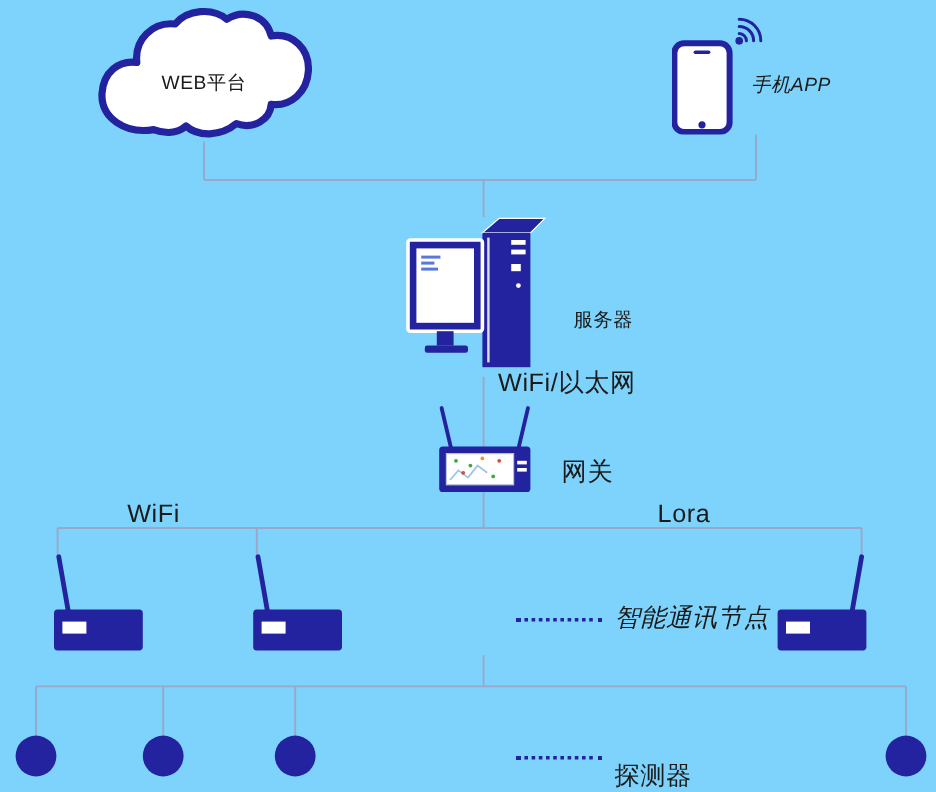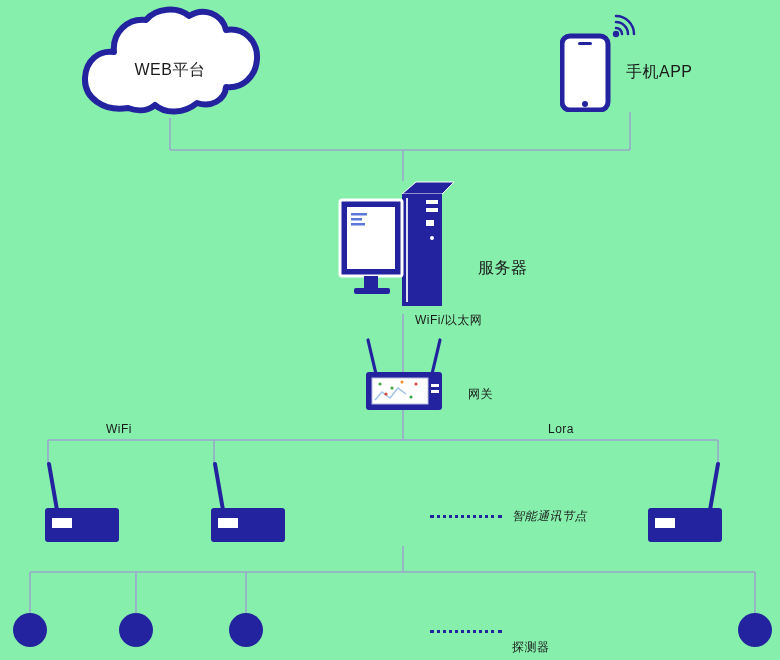--- a/index.html
+++ b/index.html
@@ -2,27 +2,27 @@
 <html style="--primary: #23239f; --connector: #9aa7cb; --text: #1a1a1a;"><head>
 <meta charset="utf-8">
 <style>
   :root{
     --primary:#23239f;
     --connector:#9aa7cb;
     --text:#1a1a1a;
   }
   html,body{margin:0;padding:0;background:#fff;}
   .canvas{
-    position:relative;width:780px;height:660px;background:#86efac;overflow:hidden;
+    position:relative;width:780px;height:660px;background:#7dd3fc;overflow:hidden;
     font-family:"Liberation Sans","DejaVu Sans",sans-serif;color:var(--text);
   }
   .abs{position:absolute;}
   .lines-svg{position:absolute;left:0;top:0;}
   .conn{stroke:var(--connector);stroke-width:1.6;fill:none;}
-  .lbl{position:absolute;color:var(--text);font-size:12px;line-height:20px;white-space:nowrap;letter-spacing:.5px;}
+  .lbl{position:absolute;color:var(--text);font-size:21px;line-height:20px;white-space:nowrap;letter-spacing:.5px;}
   .lbl-lg{font-size:16px;font-weight:500;}
   .center{text-align:center;}
   .dotted{position:absolute;width:72px;height:0;border-top:3px dotted var(--primary);}
   .detector{position:absolute;width:34px;height:34px;border-radius:50%;background:var(--primary);}
   .icon-svg{display:block;}
 </style>
 </head>
 <body>
 
 <div class="canvas">
@@ -62,21 +62,21 @@
       <rect x="18" y="30" width="14" height="3" rx="1.5" style="fill:var(--primary);"></rect>
       <circle cx="25" cy="92" r="3" style="fill:var(--primary);"></circle>
       <g style="stroke:var(--primary);stroke-width:2.5;fill:none;stroke-linecap:round;">
         <path d="M56 16 A6 6 0 0 1 62 22"></path>
         <path d="M56 10 A12 12 0 0 1 68 22"></path>
         <path d="M56 4 A18 18 0 0 1 74 22"></path>
       </g>
       <circle cx="56" cy="22" r="3.2" style="fill:var(--primary);"></circle>
     </svg>
   </div>
-  <div class="lbl lbl-lg" style="left:626px;top:62px;">手机APP</div>
+  <div class="lbl lbl-lg" style="left:626px;top:62px;font-style:italic;">手机APP</div>
 
   <div class="abs" style="left:338px;top:178px;">
     <svg class="icon-svg" width="128" height="136" viewBox="0 0 128 136">
       <polygon points="64,16 78,4 116,4 104,16" style="fill:var(--primary);stroke:#ffffff;stroke-width:1;"></polygon>
       <rect x="64" y="16" width="40" height="112" style="fill:var(--primary);"></rect>
       <rect x="68" y="20" width="2" height="104" style="fill:#ffffff;opacity:.85;"></rect>
       <rect x="88" y="22" width="12" height="4" style="fill:#ffffff;"></rect>
       <rect x="88" y="30" width="12" height="4" style="fill:#ffffff;"></rect>
       <rect x="88" y="42" width="8" height="6" style="fill:#ffffff;"></rect>
       <circle cx="94" cy="60" r="2" style="fill:#ffffff;"></circle>

